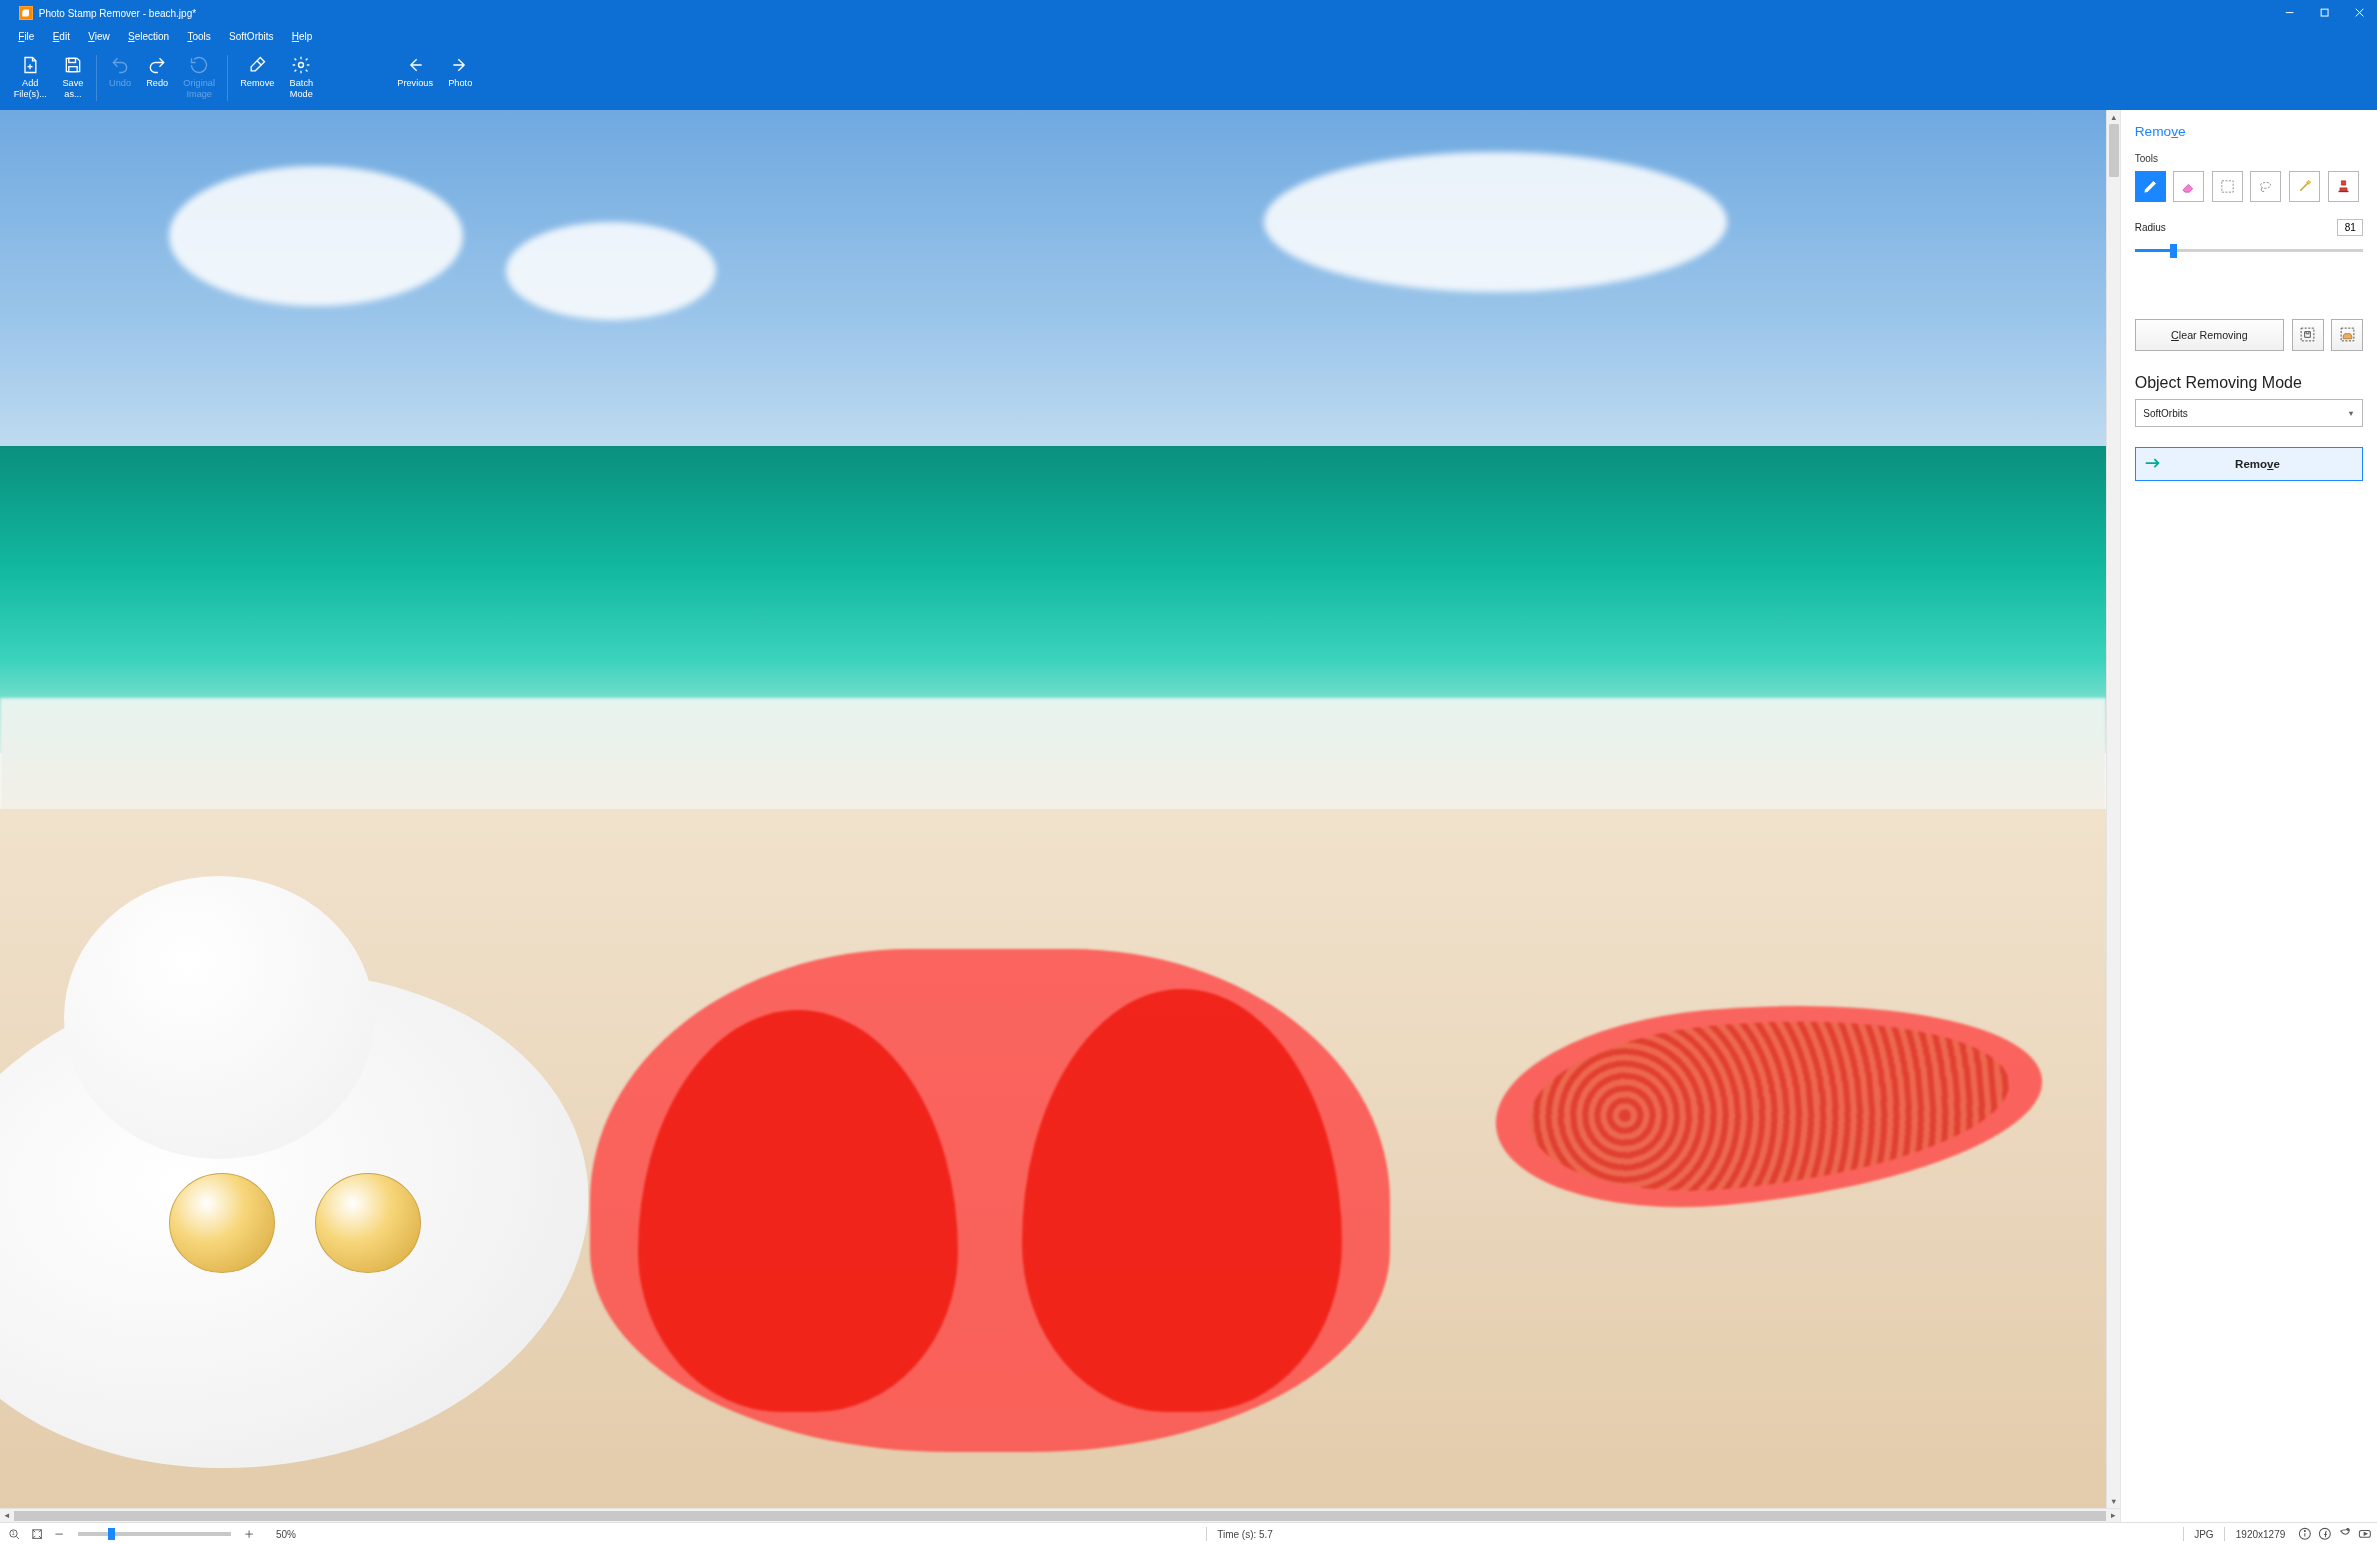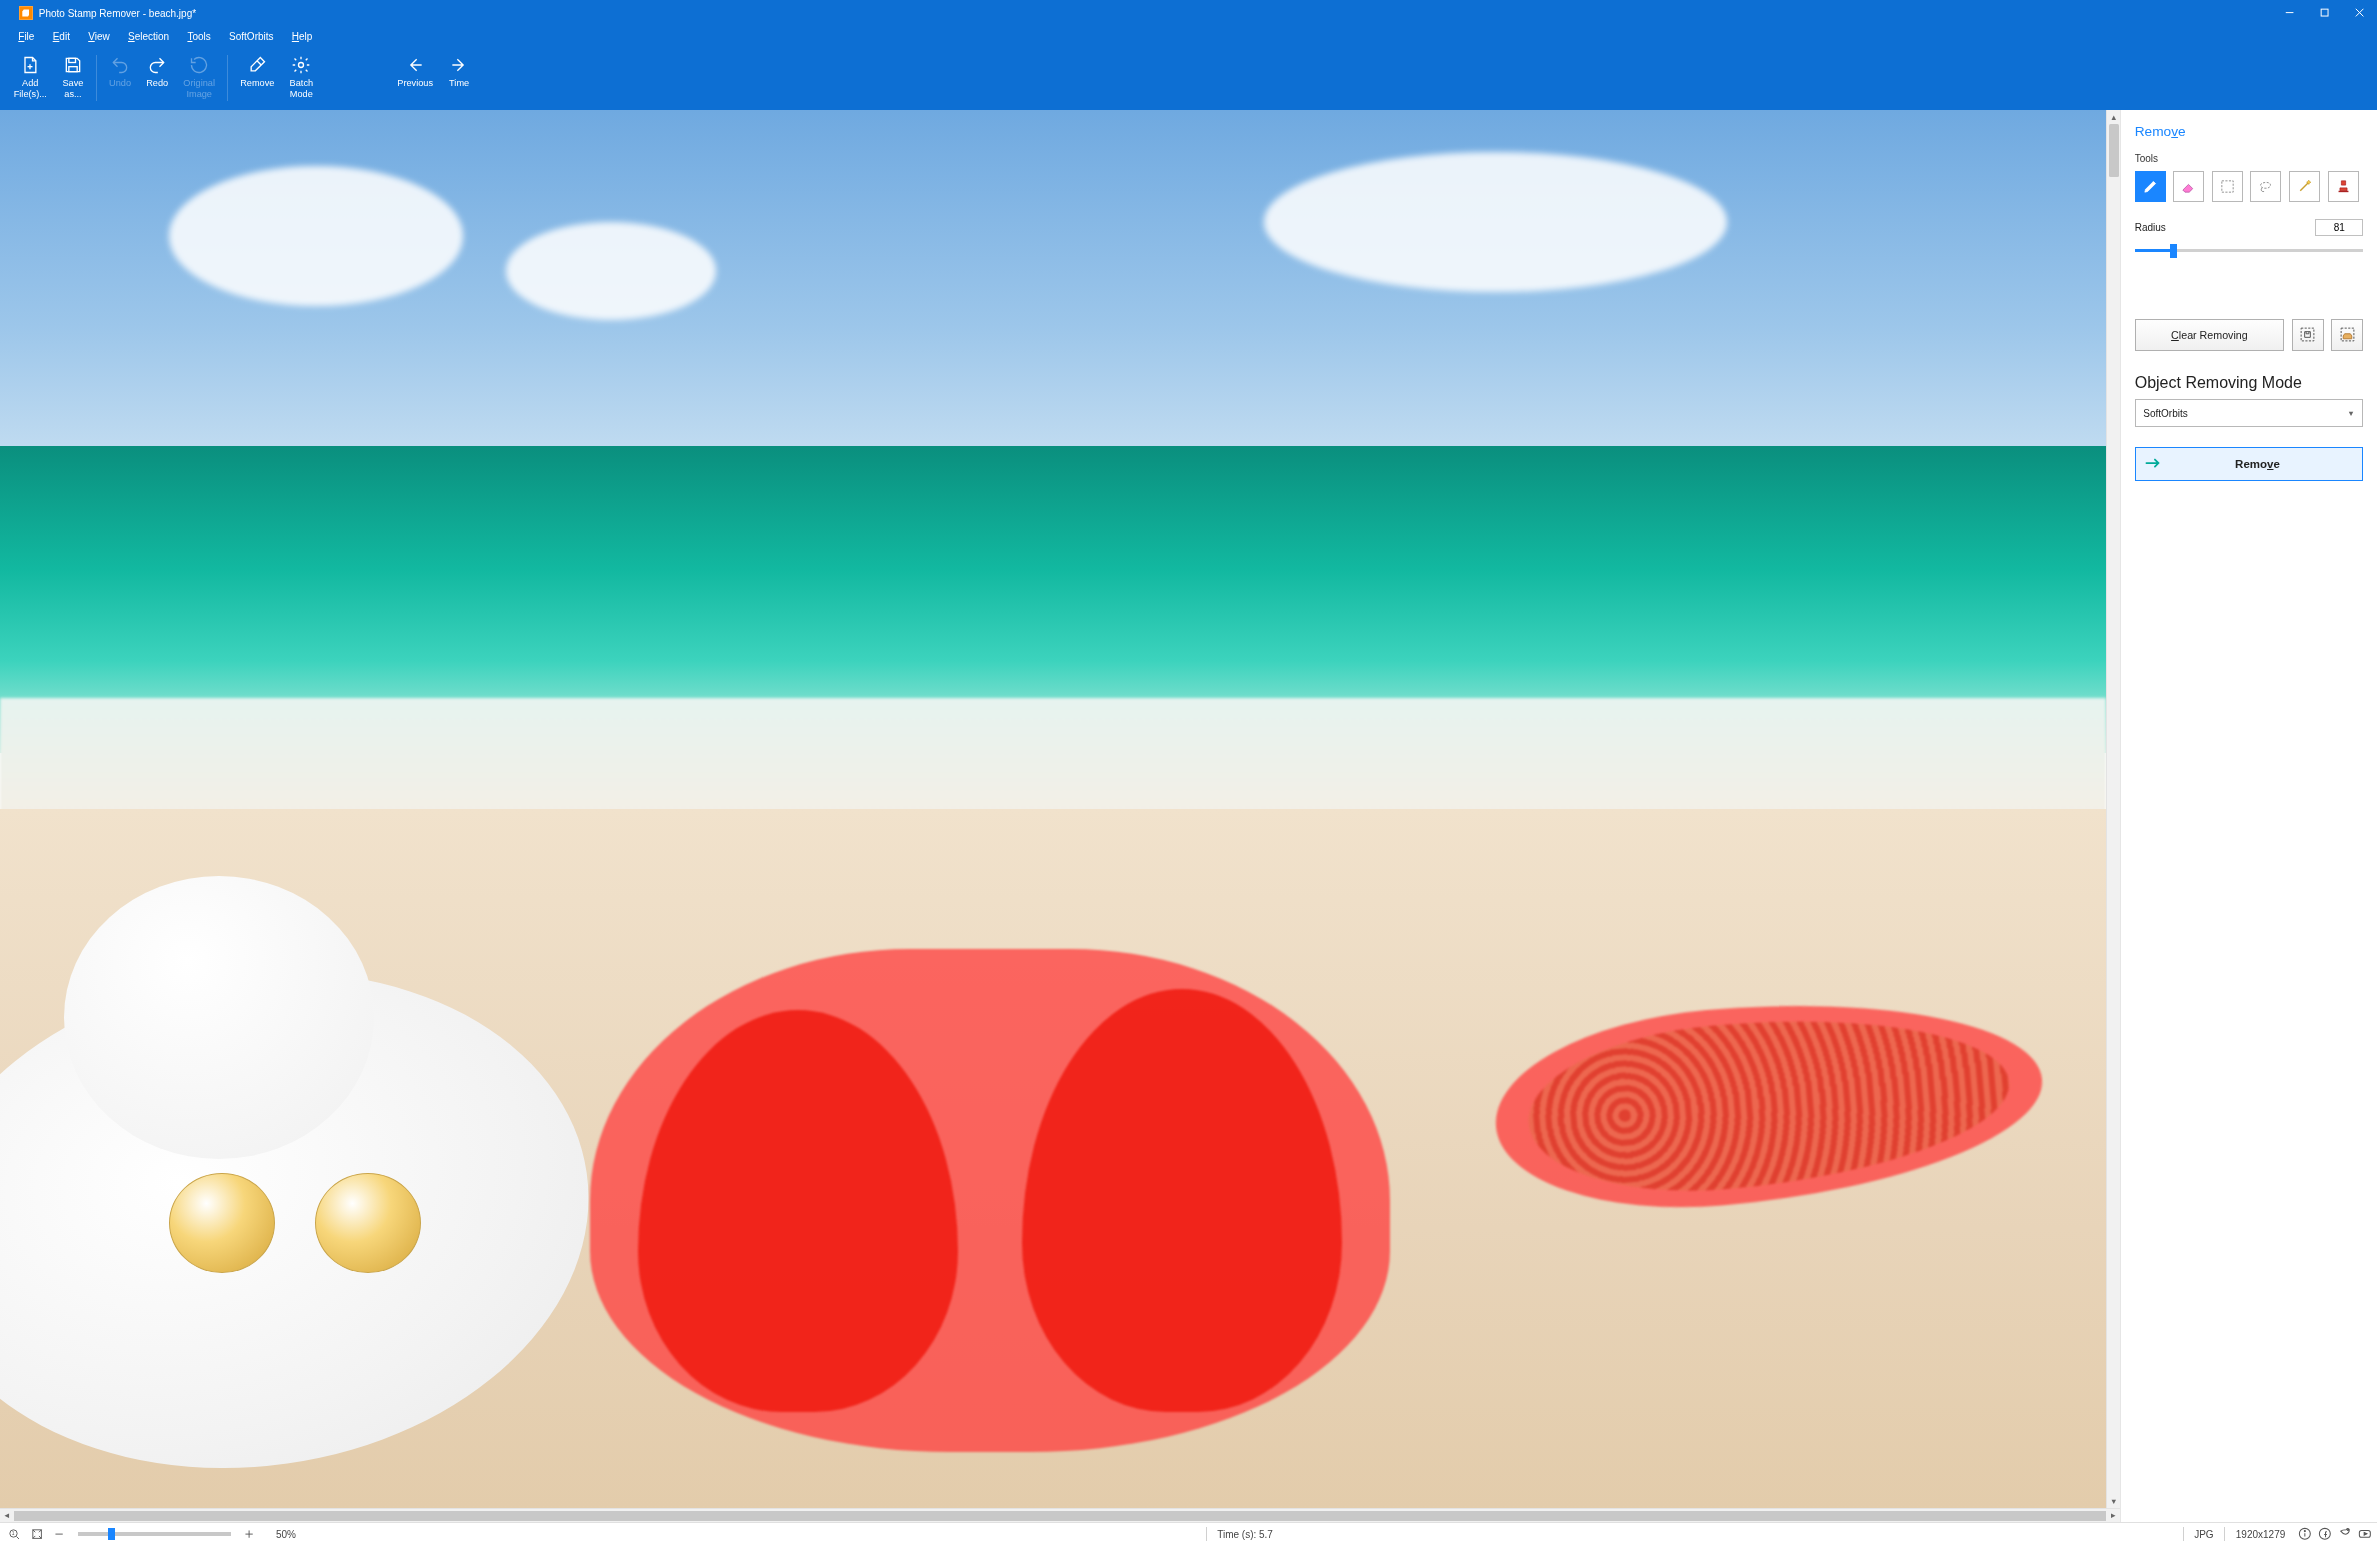--- a/index.html
+++ b/index.html
@@ -68,21 +68,21 @@
   
   .panel { width:257px; background:#fff; border-left:0.8px solid #e6e6e6; padding:13.7px 13.7px 0; display:flex; flex-direction:column; }
   .panel h2 { color:#1a86ff; font-weight:400; font-size:13.7px; margin-bottom:13.7px;}
   .panel h2 .ul{text-decoration:underline;}
   .panel .section-label{ font-size:10px; color:#333; margin-bottom:7.6px;}
   .tool-row{ display:flex; gap:7.6px; margin-bottom:17px;}
   .tool-btn{ width:31px; height:31px; border:0.8px solid #b8b8b8; background:#fff; display:flex; align-items:center; justify-content:center; cursor:pointer;}
   .tool-btn.selected{ background:#1a86ff; border-color:#1a86ff;}
   .tool-btn svg{ width:17px; height:17px;}
   .radius-row{ display:flex; align-items:center; justify-content:space-between; margin-bottom:6.1px;}
-  .radius-input{ width:48px; height:17px; border:0.8px solid #c0c0c0; text-align:center; font-size:10px;}
+  .radius-input{ width:26px; height:17px; border:0.8px solid #c0c0c0; text-align:center; font-size:10px;}
   .slider{ position:relative; height:15.3px; margin-bottom:61px;}
   .slider .track{ position:absolute; left:0; right:0; top:6.9px; height:2.3px; background:#d0d0d0;}
   .slider .fill{ position:absolute; left:0; top:6.9px; height:2.3px; background:#1a86ff;}
   .slider .handle{ position:absolute; top:1.5px; width:7.6px; height:13.7px; background:#1a86ff; cursor:pointer;}
   .clear-row{ display:flex; gap:7.6px; align-items:stretch; margin-bottom:23px;}
   .btn{ border:0.8px solid #b0b0b0; background:linear-gradient(#fefefe,#f0f0f0); cursor:pointer; display:flex; align-items:center; justify-content:center; font-size:10.7px;}
   .btn.big{ flex:1; height:32px;}
   .icon-btn{ width:32px; height:32px;}
   .mode-label{ font-size:16px; margin-bottom:7.6px;}
   .dropdown{ height:27.5px; border:0.8px solid #b8b8b8; display:flex; align-items:center; padding:0 7.6px; justify-content:space-between; margin-bottom:20px; cursor:pointer;}
@@ -228,21 +228,21 @@
           </svg>
         </div>
       <div class="lbl">Previous</div>
     </div>
     <div class="rib-btn">
       <div class="icon">
           <svg viewBox="0 0 24 24">
             <path d="M10 5l7 7-7 7M17 12H4"></path>
           </svg>
         </div>
-      <div class="lbl">Time</div>
+      <div class="lbl">Photo</div>
     </div>
   </div>
 </div>
 
 <div class="main">
   <div class="canvas-wrap">
     <div class="canvas-viewport">
       <div class="beach">
         <div class="sky"></div>
         <div class="cloud" style="left:8%;top:4%;width:14%;height:10%"></div>

